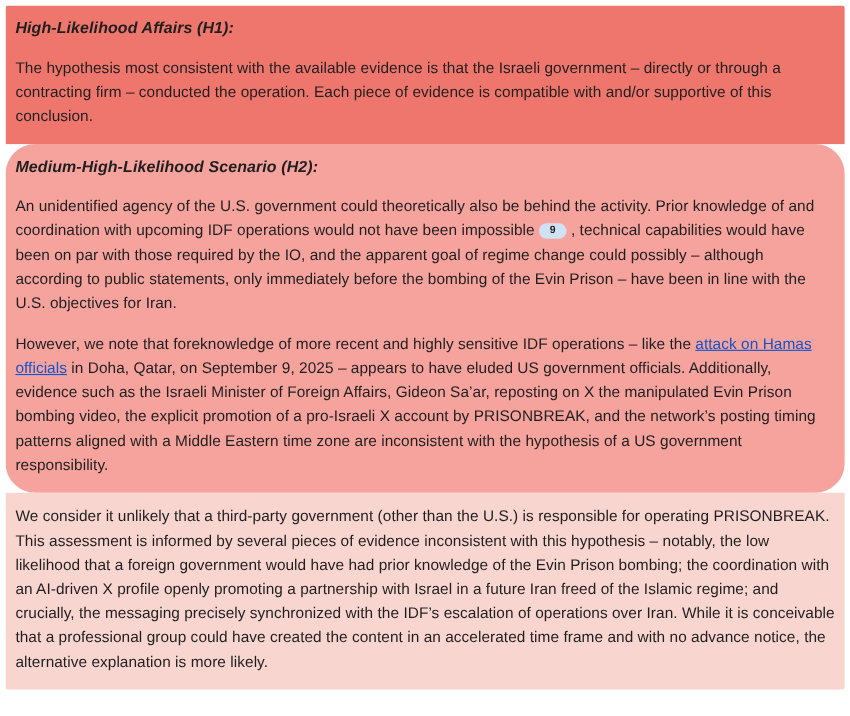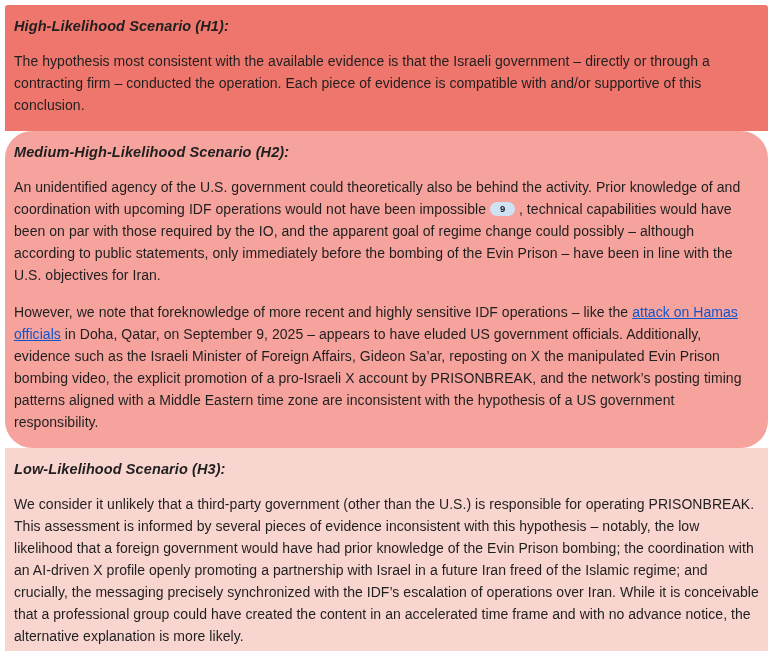--- a/index.html
+++ b/index.html
@@ -55,34 +55,33 @@
     vertical-align: 2px;
     cursor: pointer;
   }
 </style>
 </head>
 <body>
 
 <div class="doc">
 
   <div class="section" style="background: rgb(239, 118, 108);">
-    <div class="section-title">High-Likelihood Scenario (H1):</div>
+    <div class="section-title">High-Likelihood Affairs (H1):</div>
     <div>
         <p class="para"><span>The hypothesis most consistent with the available evidence is that the Israeli government – directly or through a contracting firm – conducted the operation. Each piece of evidence is compatible with and/or supportive of this conclusion.</span></p>
       </div>
   </div>
 
   <div class="section" style="background: rgb(246, 163, 157); border-radius: 27px;">
     <div class="section-title">Medium-High-Likelihood Scenario (H2):</div>
     <div>
         <p class="para"><span>An unidentified agency of the U.S. government could theoretically also be behind the activity. Prior knowledge of and coordination with upcoming IDF operations would not have been impossible </span><span class="footnote-pill" style="background: rgb(207, 226, 243);">9</span><span> , technical capabilities would have been on par with those required by the IO, and the apparent goal of regime change could possibly – although according to public statements, only immediately before the bombing of the Evin Prison – have been in line with the U.S. objectives for Iran.</span></p>
         <p class="para"><span>However, we note that foreknowledge of more recent and highly sensitive IDF operations – like the </span><a href="#" class="link" style="color: rgb(17, 85, 204);">attack on Hamas officials</a><span> in Doha, Qatar, on September 9, 2025 – appears to have eluded US government officials. Additionally, evidence such as the Israeli Minister of Foreign Affairs, Gideon Sa’ar, reposting on X the manipulated Evin Prison bombing video, the explicit promotion of a pro-Israeli X account by PRISONBREAK, and the network’s posting timing patterns aligned with a Middle Eastern time zone are inconsistent with the hypothesis of a US government responsibility.</span></p>
       </div>
   </div>
 
   <div class="section" style="background: rgb(249, 213, 208);">
-    <div class="section-title">Low-Likelihood Scenario (H3):</div>
     <div>
         <p class="para"><span>We consider it unlikely that a third-party government (other than the U.S.) is responsible for operating PRISONBREAK. This assessment is informed by several pieces of evidence inconsistent with this hypothesis – notably, the low likelihood that a foreign government would have had prior knowledge of the Evin Prison bombing; the coordination with an AI-driven X profile openly promoting a partnership with Israel in a future Iran freed of the Islamic regime; and crucially, the messaging precisely synchronized with the IDF’s escalation of operations over Iran. While it is conceivable that a professional group could have created the content in an accelerated time frame and with no advance notice, the alternative explanation is more likely.</span></p>
       </div>
   </div>
 
 </div>
 
 </body></html>

